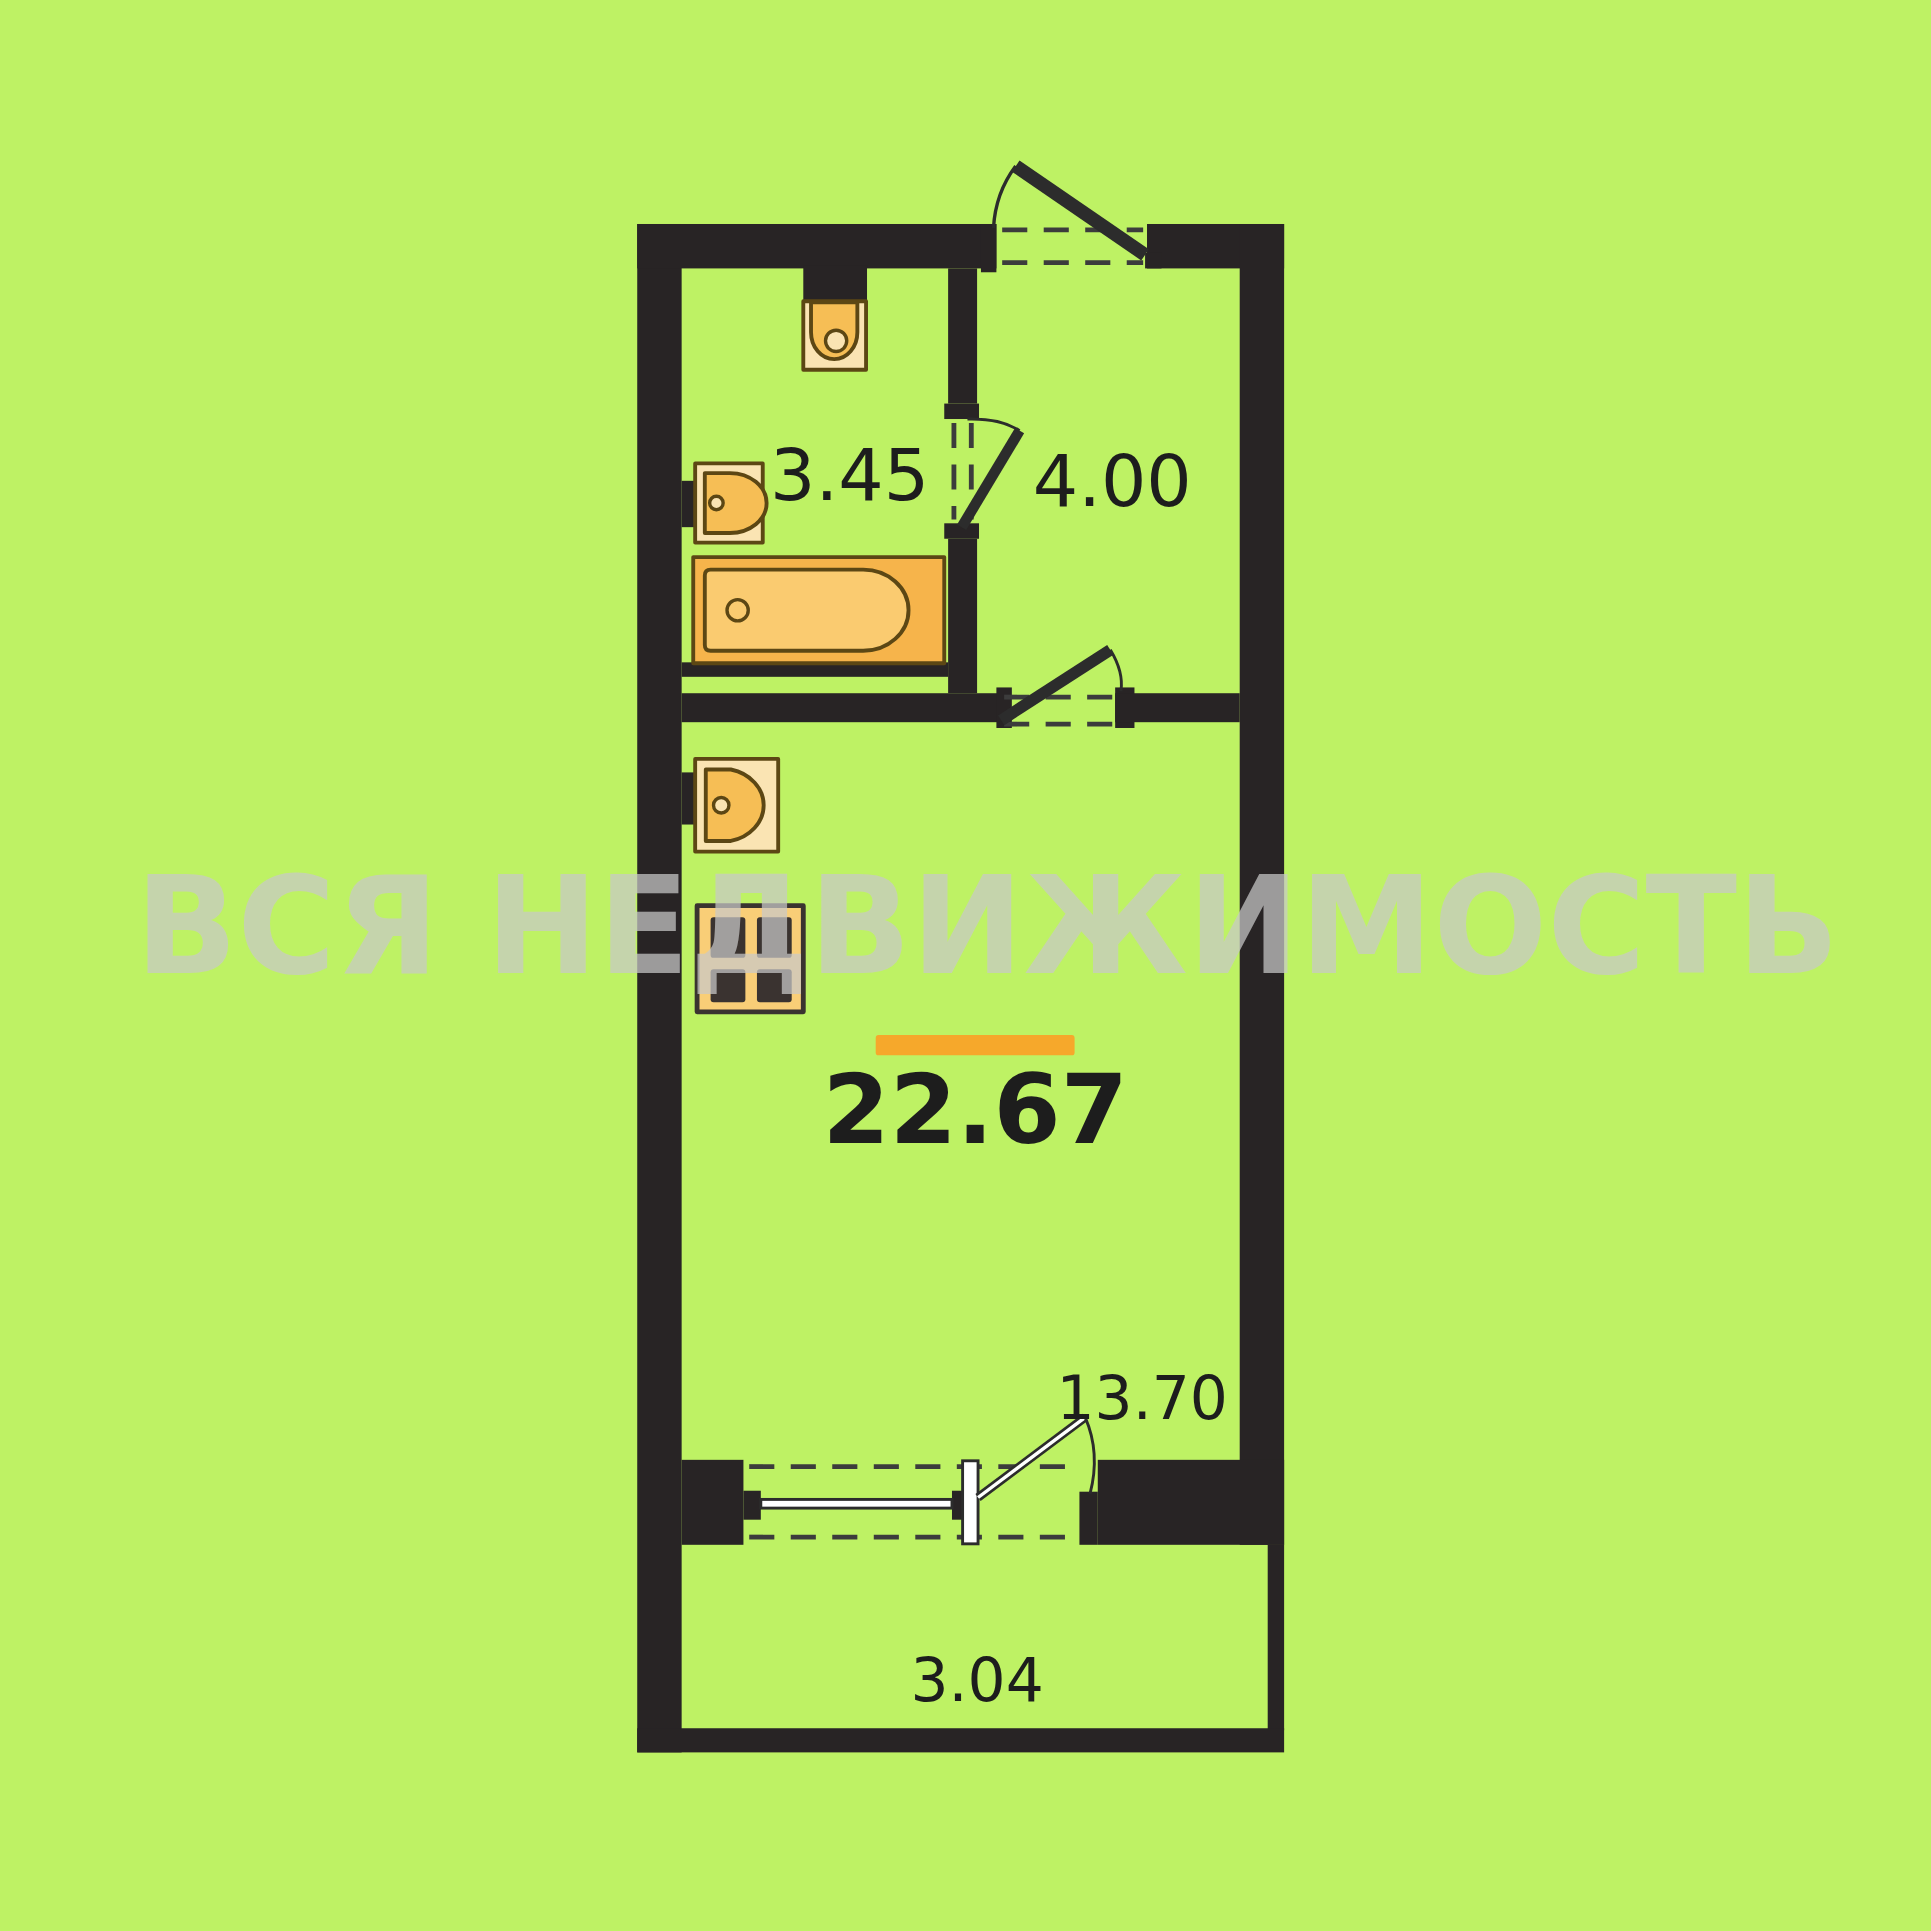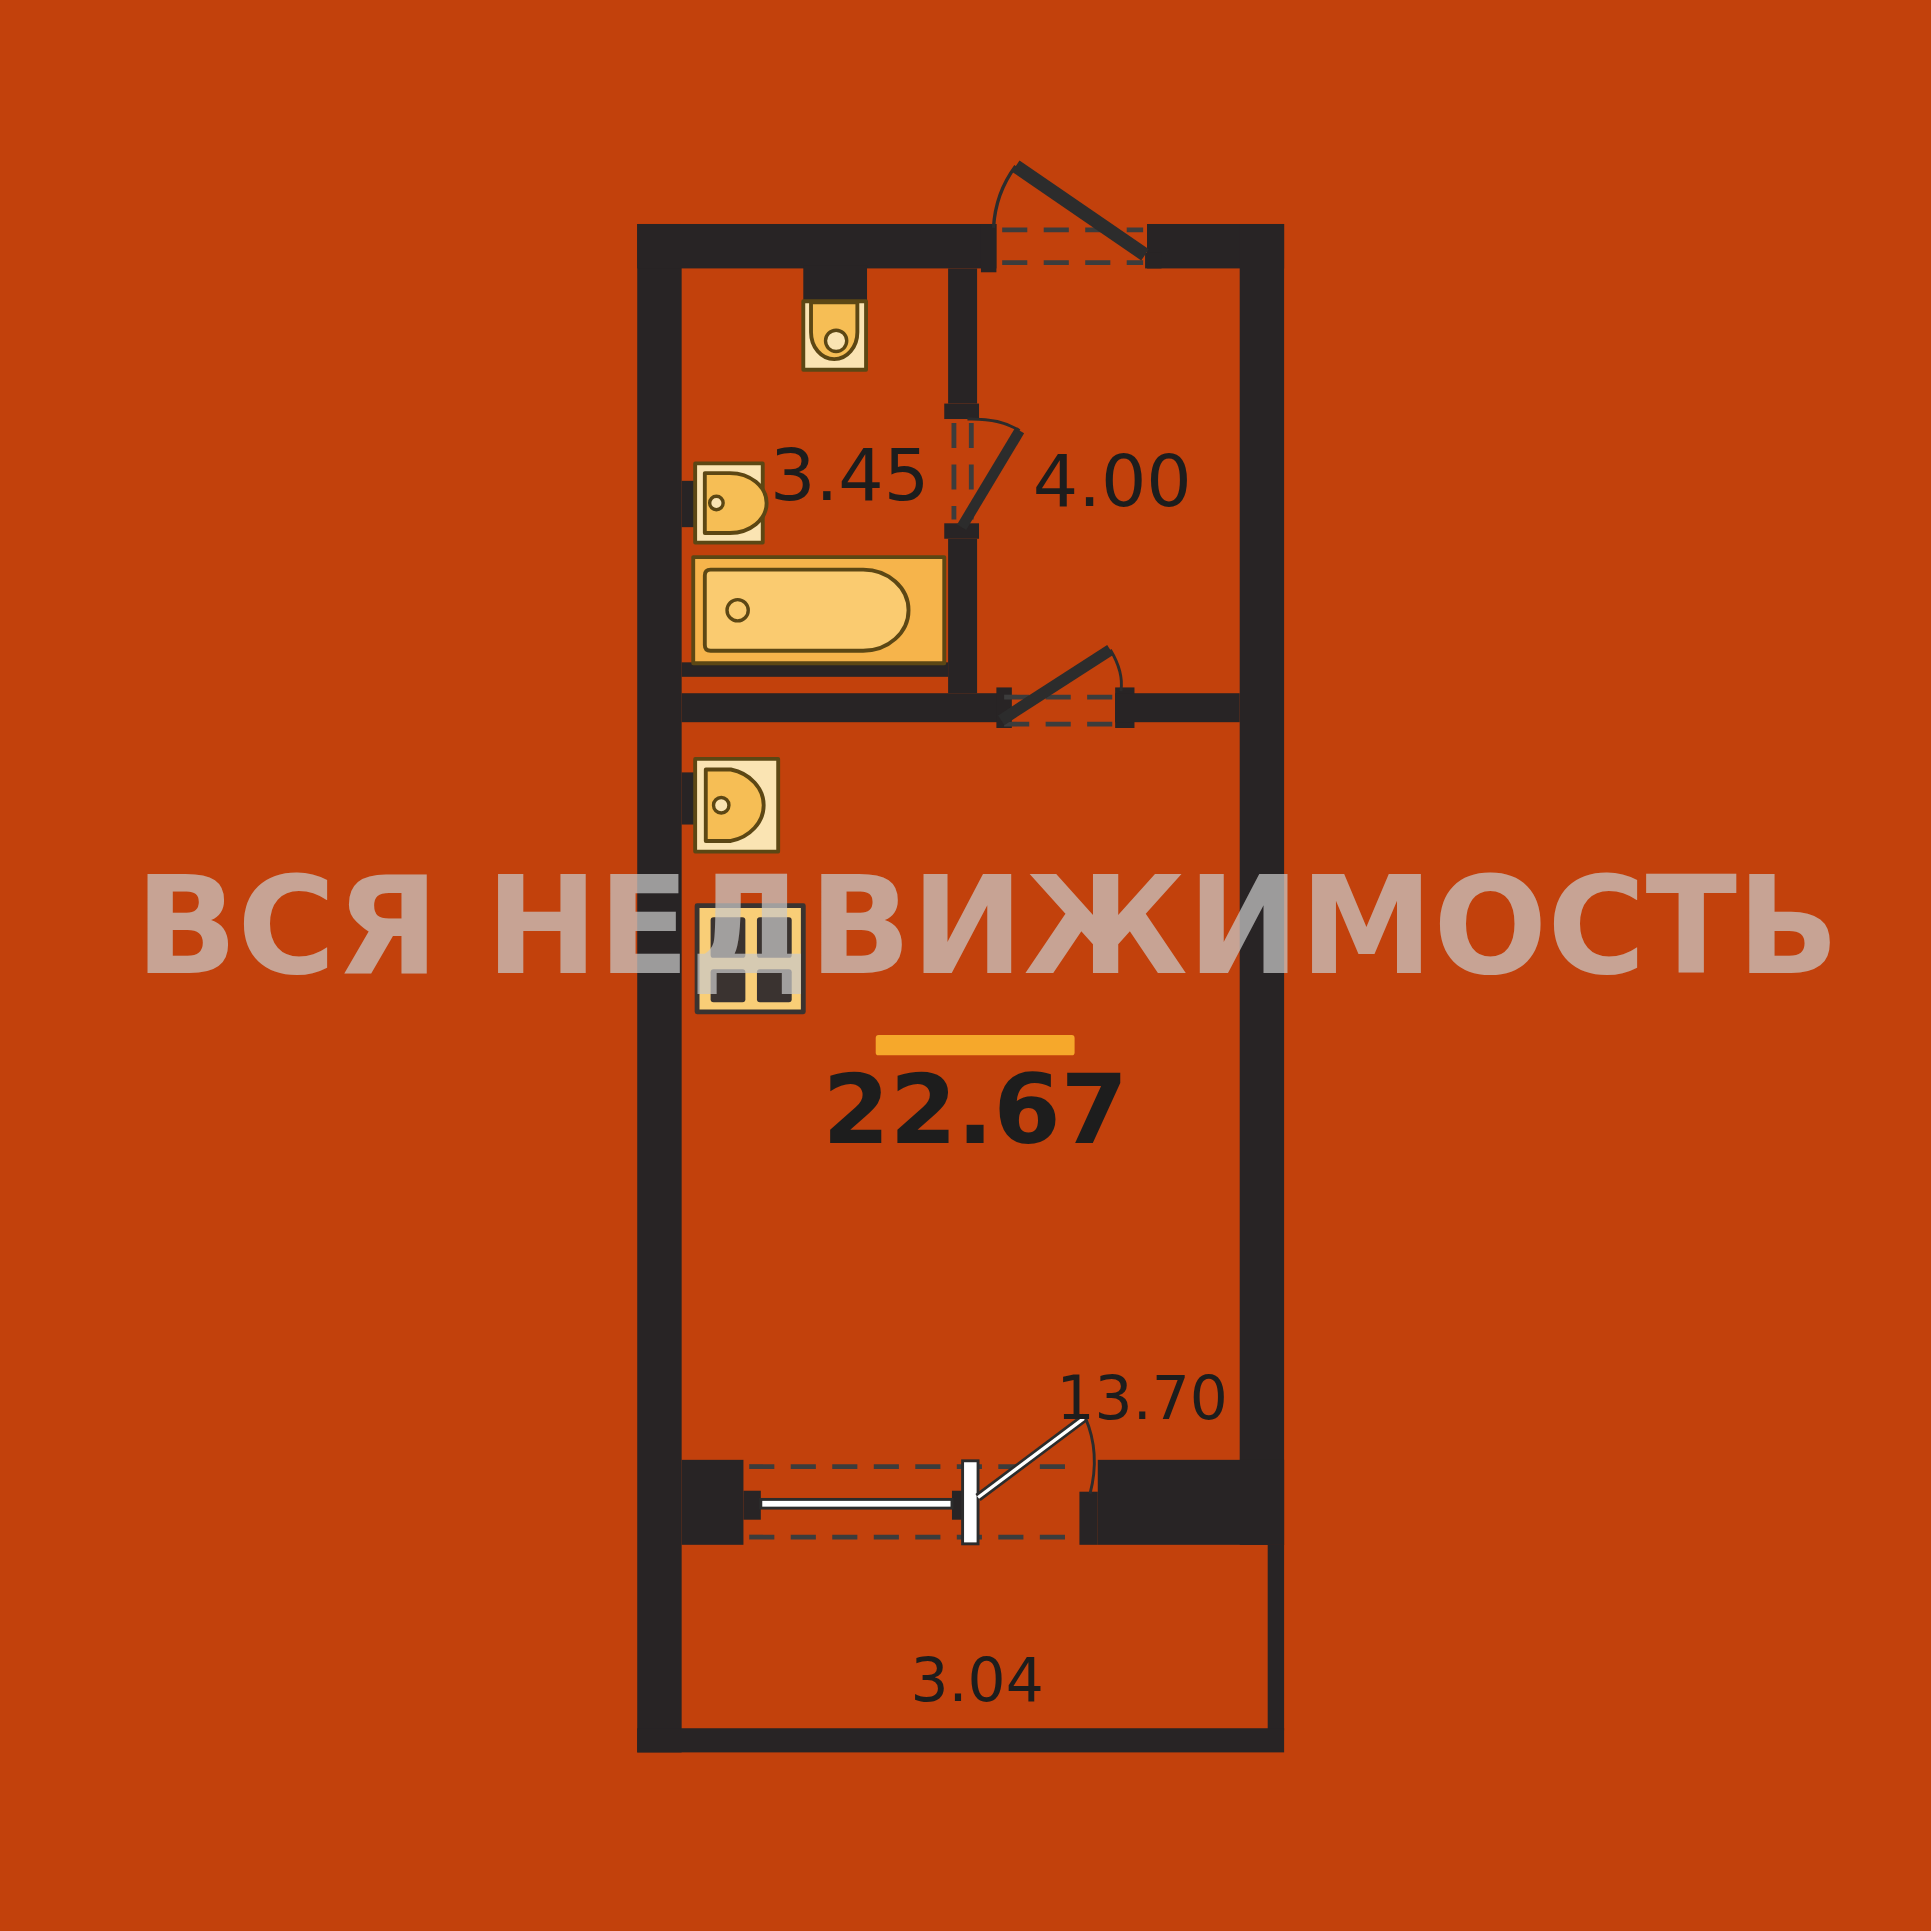--- a/index.html
+++ b/index.html
@@ -1,16 +1,16 @@
 <!DOCTYPE html>
 <html><head>
 <meta charset="utf-8">
 <style>
   html,body{margin:0;padding:0;background:#ffffff;}
-  .stage{position:relative;width:1931px;height:1931px;background:#c2410c;overflow:hidden;}
+  .stage{position:relative;width:1931px;height:1931px;background:#bef264;overflow:hidden;}
   .stage svg{position:absolute;left:0;top:0;}
   svg text{font-family:"DejaVu Sans","Liberation Sans",sans-serif;}
   .room-label{font-size:74px;}
   .room-label-small{font-size:62px;}
   .total-label{font-size:100px;font-weight:bold;}
   .watermark-text{font-size:141px;font-weight:bold;}
 </style>
 </head>
 <body>
 

